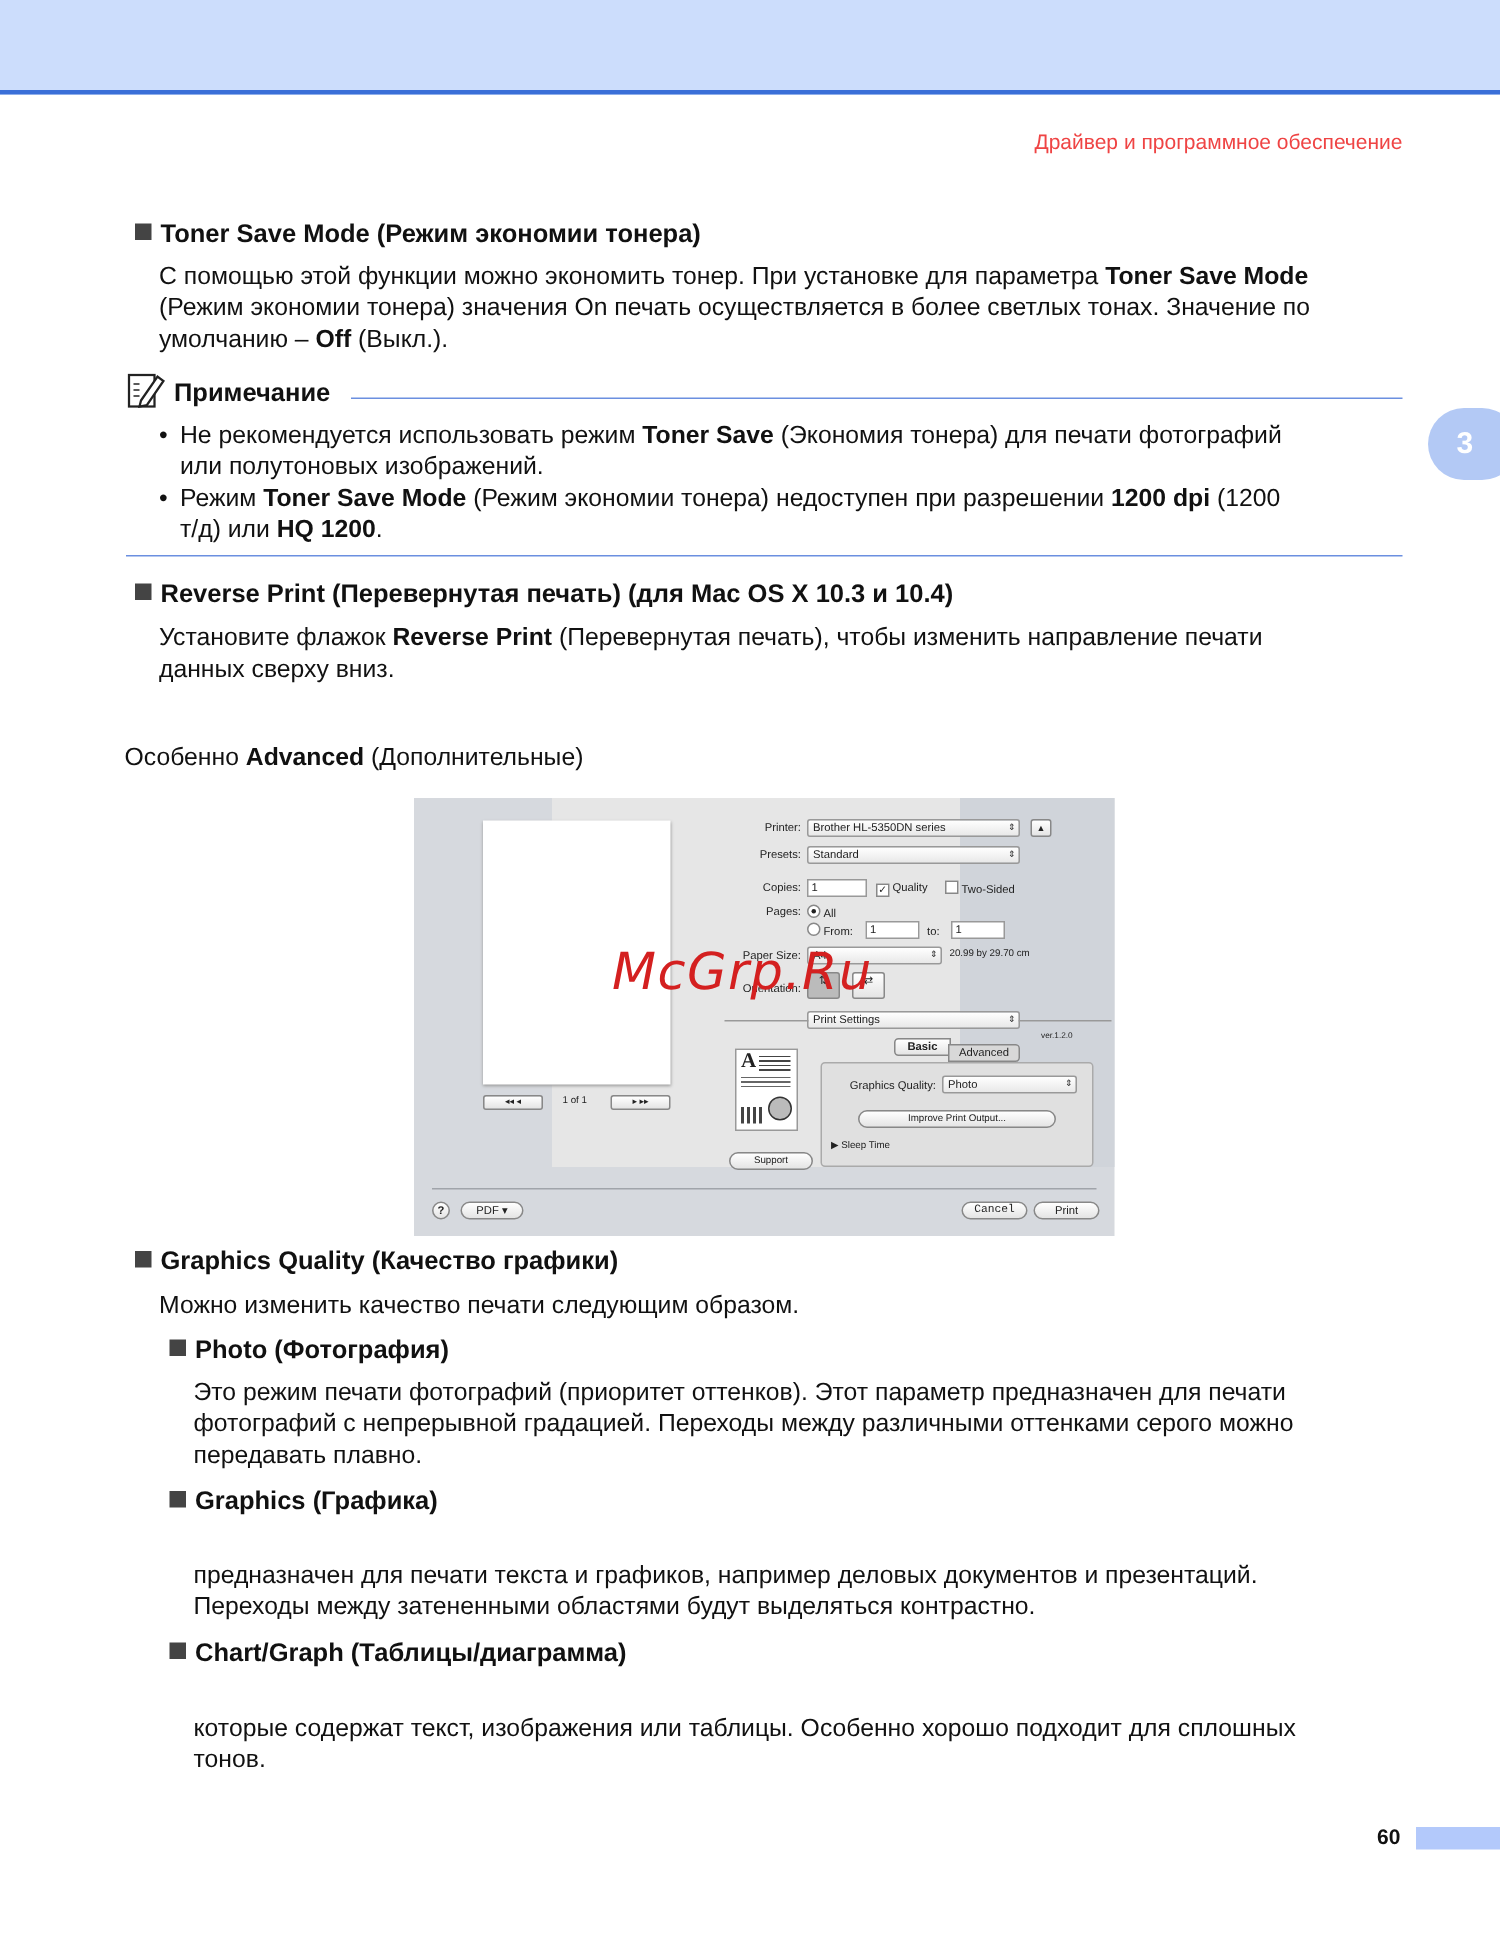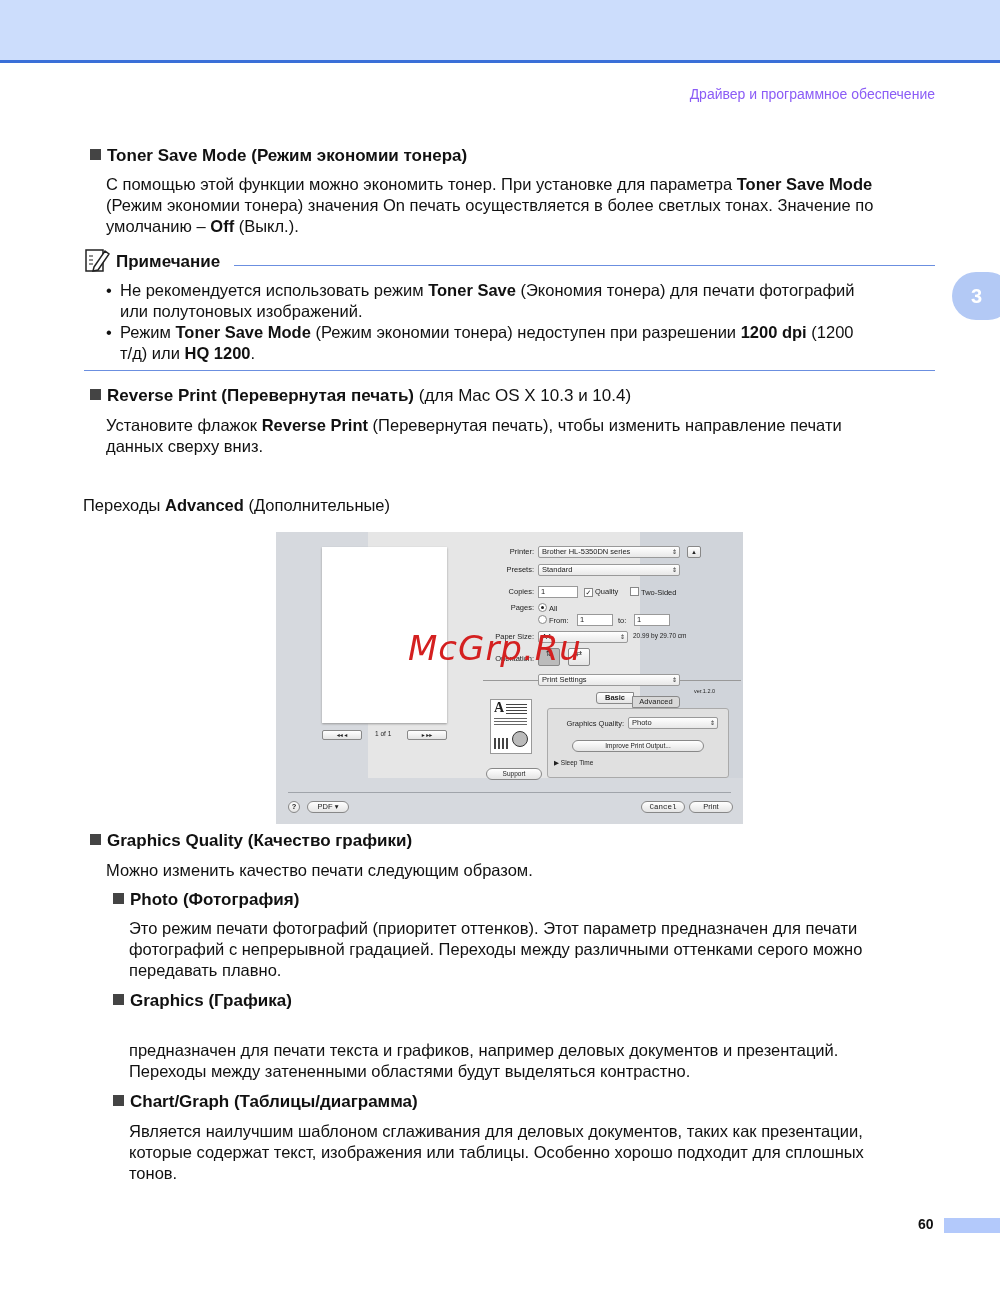--- a/index.html
+++ b/index.html
@@ -1,18 +1,18 @@
 <!DOCTYPE html>
 <html><head>
 <meta charset="utf-8">
 <style>
   html,body{margin:0;padding:0;}
   body{width:1000px;height:1294px;position:relative;background:#ffffff;font-family:"Liberation Sans",sans-serif;color:#111;overflow:hidden;}
   .topband{position:absolute;left:0;top:0;width:1000px;height:60px;background:#ccddfc;border-bottom:3px solid #3a6fd8;}
-  .runhead{position:absolute;right:65px;top:86px;font-size:14px;color:#8b5cf6;}
+  .runhead{position:absolute;right:65px;top:86px;font-size:14px;color:#ef4444;}
   .tab3{position:absolute;left:952px;top:272px;width:60px;height:48px;border-radius:24px;background:#b3c9f5;color:#fff;font-weight:bold;font-size:20px;line-height:48px;padding-left:19px;box-sizing:border-box;}
   .h{position:absolute;font-size:17px;font-weight:bold;}
   .h .sq{display:inline-block;width:11px;height:11px;background:#444;margin-right:6px;vertical-align:1px;}
   .p{position:absolute;font-size:16.5px;line-height:21px;}
   .p b{font-weight:bold;}
   .note-head{position:absolute;left:84px;top:247px;width:851px;height:22px;}
   .note-head .label{position:absolute;left:32px;top:5px;font-size:17px;font-weight:bold;}
   .note-head .line{position:absolute;left:150px;right:0;top:18px;height:1px;background:#6b8fe0;}
   .note-icon{position:absolute;left:0;top:0;width:26px;height:26px;}
   .note-bottom{position:absolute;left:84px;top:370px;width:851px;height:1px;background:#6b8fe0;}
@@ -64,27 +64,27 @@
   <span>Не рекомендуется использовать режим </span><b>Toner Save</b><span> (Экономия тонера) для печати фотографий</span><br>
   <span>или полутоновых изображений.</span>
 </div>
 <div class="bul" style="left:120px;top:322px;width:815px;">
   <span class="dot">•</span>
   <span>Режим </span><b>Toner Save Mode</b><span> (Режим экономии тонера) недоступен при разрешении </span><b>1200 dpi</b><span> (1200</span><br>
   <span>т/д) или </span><b>HQ 1200</b><span>.</span>
 </div>
 <div class="note-bottom"></div>
 
-<div class="h" style="left:90px;top:386px;"><span class="sq"></span><span>Reverse Print (Перевернутая печать)</span><span style="font-weight:normal"> (для Mac OS X 10.3 и 10.4)</span></div>
+<div class="h" style="left:90px;top:386px;"><span class="sq"></span><span>Reverse Print (Перевернутая печать)</span><span style="font-weight:bold"> (для Mac OS X 10.3 и 10.4)</span></div>
 <div class="p" style="left:106px;top:415px;width:830px;">
   <span>Установите флажок </span><b>Reverse Print</b><span> (Перевернутая печать), чтобы изменить направление печати</span><br>
   <span>данных сверху вниз.</span>
 </div>
 
-<div class="p" style="left:83px;top:495px;"><span>Переходы </span><b>Advanced</b><span> (Дополнительные)</span></div>
+<div class="p" style="left:83px;top:495px;"><span>Особенно </span><b>Advanced</b><span> (Дополнительные)</span></div>
 
 <div class="dialog">
   <div class="d-inner"></div>
   <div class="d-right"></div>
   <div class="preview"></div>
 
   <div class="lbl" style="left:200px;top:15px;width:58px;">Printer:</div>
   <div class="sel" style="left:262px;top:14px;width:137px;"><span>Brother HL-5350DN series</span><span class="arr">⇕</span></div>
   <div class="btn" style="left:411px;top:14px;width:12px;border-radius:2px;"><span style="font-size:6px">▲</span></div>
 
@@ -158,19 +158,19 @@
 
 <div class="h" style="left:113px;top:991px;"><span class="sq"></span><span>Graphics (Графика)</span></div>
 <div class="p" style="left:129px;top:1019px;width:810px;">
   <br>
   <span>предназначен для печати текста и графиков, например деловых документов и презентаций.</span><br>
   <span>Переходы между затененными областями будут выделяться контрастно.</span>
 </div>
 
 <div class="h" style="left:113px;top:1092px;"><span class="sq"></span><span>Chart/Graph (Таблицы/диаграмма)</span></div>
 <div class="p" style="left:129px;top:1121px;width:810px;">
-  <span>Является наилучшим шаблоном сглаживания для деловых документов, таких как презентации,</span><br>
+  <br>
   <span>которые содержат текст, изображения или таблицы. Особенно хорошо подходит для сплошных</span><br>
   <span>тонов.</span>
 </div>
 
 <div class="pageno">60</div>
 <div class="pagebar"></div>
 
 </body></html>

